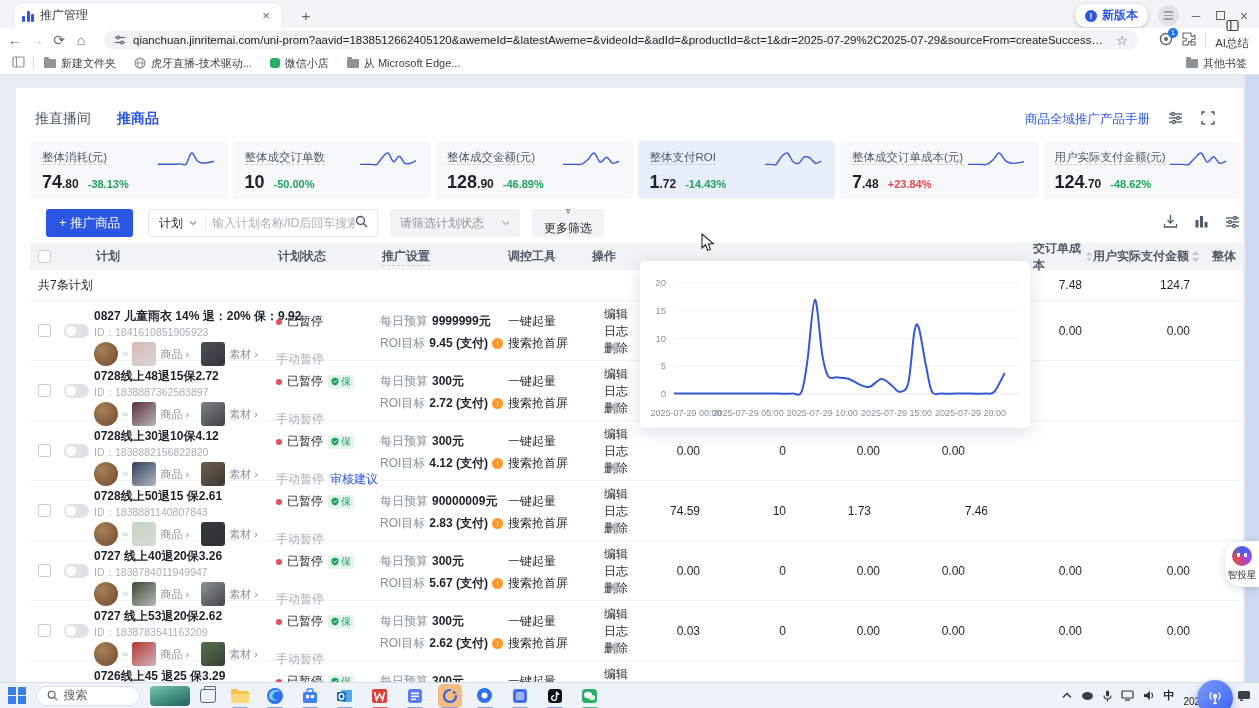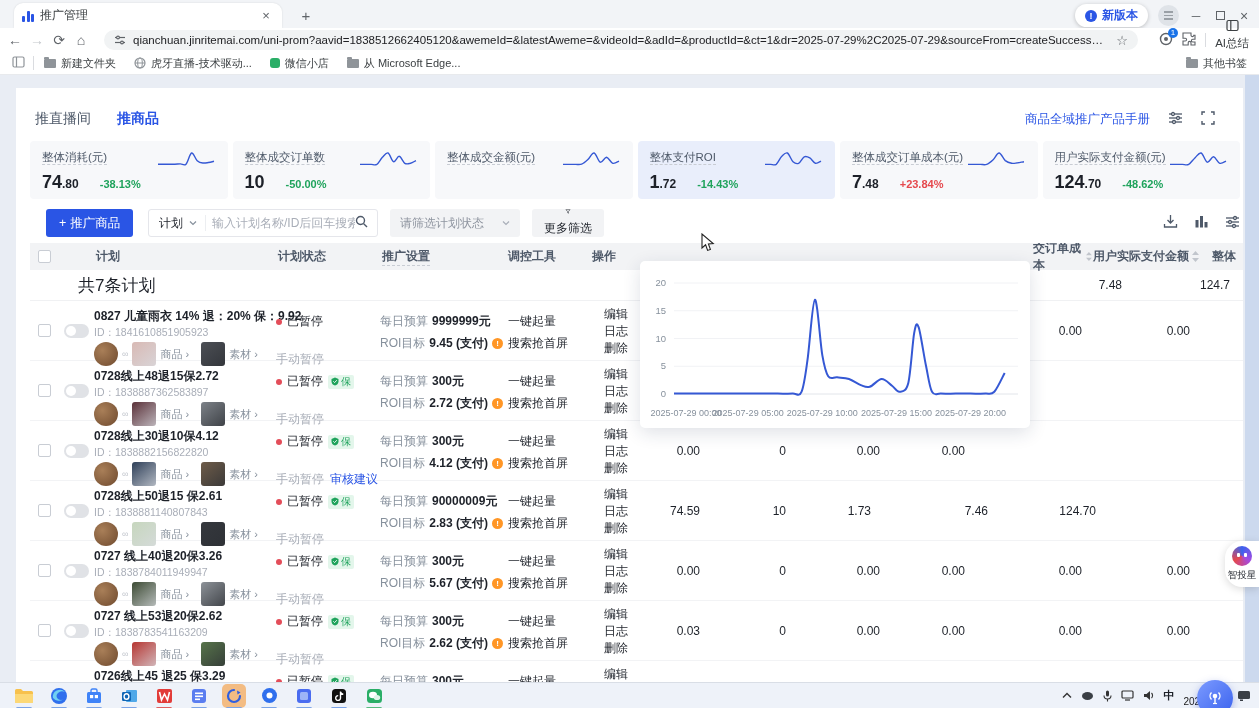--- a/index.html
+++ b/index.html
@@ -54,42 +54,42 @@
   #manual-link { color:#2a55e5; font-size:12.5px; }
 
   #cards { position:absolute; left:14px; top:53px; width:1210px; display:flex; gap:5px; }
   .card { flex:1; height:58px; background:#f7f8fa; border-radius:4px; padding:9px 12px 7px; position:relative; }
   .card.hov { background:#e9eefb; }
   .card-title { font-size:11.5px; color:#4e5969; border-bottom:1px dashed #c9cdd4; padding-bottom:1px; }
   .card-spark { position:absolute; right:10px; top:8px; }
   .card-val { margin-top:7px; display:flex; align-items:baseline; }
   .cv-int { font-size:18px; font-weight:bold; }
   .cv-dec { font-size:12px; font-weight:bold; }
-  .cv-delta { font-size:11px; margin-left:21px; font-weight:bold; }
+  .cv-delta { font-size:11px; margin-left:9px; font-weight:bold; }
   .cv-delta.g { color:#1fa35c; } .cv-delta.r { color:#e5484d; }
 
   #toolbar { position:absolute; left:14px; top:121px; width:1210px; height:28px; }
   .tb-abs { position:absolute; top:0; height:28px; display:flex; align-items:center; }
   #btn-promote { left:16px; background:#2a55e5; color:#fff; border-radius:3px; padding:0 13px; font-size:12.5px; gap:4px; }
   #combo { left:118px; width:230px; border:1px solid #e5e6eb; border-radius:3px; background:#fff; }
   .combo-seg1 { display:flex; align-items:center; gap:6px; padding:0 8px 0 10px; color:#1d2129; }
   .combo-div { width:1px; height:16px; background:#eceef1; }
   .combo-ph { flex:1; padding:0 6px; color:#a9aeb8; font-size:12px; white-space:nowrap; overflow:hidden; }
   #status-sel { left:360px; width:130px; background:#f2f3f5; border-radius:3px; color:#8f95a0; padding:0 10px; justify-content:space-between; }
   #btn-more { left:502px; background:#f2f3f5; border-radius:3px; padding:0 12px; gap:6px; color:#1d2129;flex-direction:column; }
   #tb-icons { right:0; gap:16px; }
 
   
   #table { position:absolute; left:14px; top:155px; width:1213px; height:439px; overflow:hidden; }
   .trow { display:flex; width:1304px; }
   .tc { flex:none; }
   #thead { height:27px; background:#f2f3f5; align-items:center; color:#4e5969; font-weight:bold; font-size:12px; }
   .th { display:flex; align-items:center; }
   #tsummary { height:31px; align-items:center; border-bottom:1px solid #f0f1f3; }
-  .sum-label { padding-left:8px; font-size:17px;margin-left:40px; }
+  .sum-label { padding-left:8px; font-size:12px; }
   .mcell { display:flex; align-items:center; justify-content:flex-end; padding-right:10px; font-size:12px; color:#1d2129; }
   .drow { height:60px; border-bottom:1px solid #f2f3f5; }
   .cb { width:13px; height:13px; border:1px solid #c9cdd4; border-radius:2px; background:#fff; margin:0 auto; }
   .tgl { width:25px; height:14px; border-radius:8px; background:#e0e2e6; position:relative; }
   .tgl:after { content:""; position:absolute; left:2px; top:2px; width:10px; height:10px; background:#fff; border-radius:50%; }
   .cell-c { display:flex; align-items:center; justify-content:center; }
   .plan-cell { padding-top:7px; }
   .plan-title { font-size:12px; font-weight:bold; white-space:nowrap; }
   .plan-id { font-size:10.5px; color:#a9aeb8; margin-top:1px; white-space:nowrap; }
   .plan-media { display:flex; align-items:center; gap:4px; margin-top:2px; }
@@ -296,21 +296,25 @@
             </div></div>
           <div class="card"><span class="card-title">整体成交订单数</span><svg width="64" height="20" viewBox="0 0 64 20" class="card-spark">
               <path d="M4.0,15.4C4.9,15.4 7.7,15.4 9.6,15.4C11.5,15.4 13.3,15.4 15.2,15.4C17.1,15.4 18.9,16.5 20.8,15.4C22.7,14.2 24.5,10.2 26.4,8.3C28.3,6.4 30.1,3.3 32.0,4.0C33.9,4.7 35.7,12.1 37.6,12.7C39.5,13.2 41.3,7.0 43.2,7.3C45.1,7.5 46.9,13.1 48.8,14.3C50.7,15.5 52.5,14.7 54.4,14.3C56.3,13.8 59.1,12.0 60.0,11.6" fill="none" stroke="#3558d4" stroke-width="1.4"></path>
             </svg><div class="card-val">
               <span class="cv-int">10</span>
               <span class="cv-dec"></span>
               <span class="cv-delta g">-50.00%</span>
             </div></div>
           <div class="card"><span class="card-title">整体成交金额(元)</span><svg width="64" height="20" viewBox="0 0 64 20" class="card-spark">
               <path d="M4.0,15.4C5.0,15.4 8.1,15.4 10.2,15.4C12.3,15.4 14.4,15.4 16.4,15.4C18.5,15.3 20.6,15.9 22.7,15.1C24.7,14.3 26.8,12.4 28.9,10.5C31.0,8.6 33.0,3.5 35.1,4.0C37.2,4.5 39.3,12.5 41.3,13.2C43.4,13.9 45.5,8.2 47.6,8.3C49.6,8.5 51.7,13.7 53.8,14.3C55.9,14.9 59.0,12.5 60.0,12.1" fill="none" stroke="#3558d4" stroke-width="1.4"></path>
-            </svg></div>
+            </svg><div class="card-val">
+              <span class="cv-int">128</span>
+              <span class="cv-dec">.90</span>
+              <span class="cv-delta g">-46.89%</span>
+            </div></div>
           <div class="card hov"><span class="card-title">整体支付ROI</span><svg width="64" height="20" viewBox="0 0 64 20" class="card-spark">
               <path d="M4.0,15.4C4.9,15.4 7.7,15.4 9.6,15.4C11.5,15.4 13.3,16.7 15.2,15.4C17.1,14.0 18.9,9.1 20.8,7.3C22.7,5.4 24.5,3.1 26.4,4.0C28.3,4.9 30.1,11.0 32.0,12.7C33.9,14.4 35.7,15.1 37.6,14.3C39.5,13.5 41.3,8.7 43.2,7.8C45.1,6.9 46.9,7.8 48.8,8.9C50.7,10.0 52.5,13.8 54.4,14.3C56.3,14.8 59.1,12.5 60.0,12.1" fill="none" stroke="#3558d4" stroke-width="1.4"></path>
             </svg><div class="card-val">
               <span class="cv-int">1</span>
               <span class="cv-dec">.72</span>
               <span class="cv-delta g">-14.43%</span>
             </div></div>
           <div class="card"><span class="card-title">整体成交订单成本(元)</span><svg width="64" height="20" viewBox="0 0 64 20" class="card-spark">
               <path d="M4.0,15.4C5.0,15.4 8.1,15.4 10.2,15.4C12.3,15.4 14.4,15.4 16.4,15.4C18.5,15.4 20.6,16.1 22.7,15.4C24.7,14.7 26.8,12.9 28.9,11.0C31.0,9.1 33.0,3.9 35.1,4.0C37.2,4.1 39.3,9.9 41.3,11.6C43.4,13.3 45.5,13.9 47.6,14.3C49.6,14.7 51.7,14.0 53.8,13.8C55.9,13.5 59.0,12.8 60.0,12.7" fill="none" stroke="#3558d4" stroke-width="1.4"></path>
             </svg><div class="card-val">
@@ -676,21 +680,20 @@
               </div>
               <div class="tc ops-cell" style="width: 58px;">
                 <div>编辑</div>
                 <div>日志</div>
                 <div>删除</div>
               </div>
               <div class="tc mcell" style="width: 62px;">74.59</div>
               <div class="tc mcell" style="width: 86px;">10</div>
               <div class="tc mcell" style="width: 85px;">1.73</div>
               <div class="tc mcell" style="width: 117px;">7.46</div>
-              <div class="tc mcell" style="width: 108px;">124.70</div>
             </div>
             <div class="trow drow">
               <div class="tc cell-c" style="width: 28px;">
                 <div class="cb"></div>
               </div>
               <div class="tc cell-c" style="width: 36px;">
                 <div class="tgl"></div>
               </div>
               <div class="tc plan-cell" style="width: 182px;">
                 <div class="plan-title">0727 线上40退20保3.26</div>
@@ -884,20 +887,37 @@
           </g>
         </svg>
     </div>
 
     <svg id="cursor" width="16" height="20" viewBox="0 0 16 20">
         <path d="M2 1 L2 15 L5.6 11.8 L7.6 17.4 L10.4 16.4 L8.4 10.9 L13.2 10.6 Z" fill="#fff" stroke="#222" stroke-width="1.1"></path>
       </svg>
   </div>
 
   <div id="taskbar">
+    <div id="tb-left">
+      <span class="start-ic">
+          <i></i>
+          <i></i>
+          <i></i>
+          <i></i>
+        </span>
+      <span id="tb-search">
+        <svg width="11" height="11" viewBox="0 0 13 13">
+            <circle cx="5.5" cy="5.5" r="4" fill="none" stroke="#5f6368" stroke-width="1.4"></circle>
+            <line x1="8.7" y1="8.7" x2="12" y2="12" stroke="#5f6368" stroke-width="1.4"></line>
+          </svg>
+        <span>搜索</span>
+      </span>
+      <span id="widget-thumb"></span>
+      <span class="tview"></span>
+    </div>
     <div id="tb-apps">
         <div class="app">
           <svg width="20" height="16" viewBox="0 0 20 16">
             <path d="M1 2.5 Q1 1 2.5 1 H7 L9 3 H17.5 Q19 3 19 4.5 V13.5 Q19 15 17.5 15 H2.5 Q1 15 1 13.5 Z" fill="#f7c14d"></path>
             <path d="M1 6 H19 V13.5 Q19 15 17.5 15 H2.5 Q1 15 1 13.5 Z" fill="#fcd877"></path>
           </svg>
           <i class="runbar"></i>
         </div>
         <div class="app">
           <svg width="18" height="18" viewBox="0 0 18 18">

